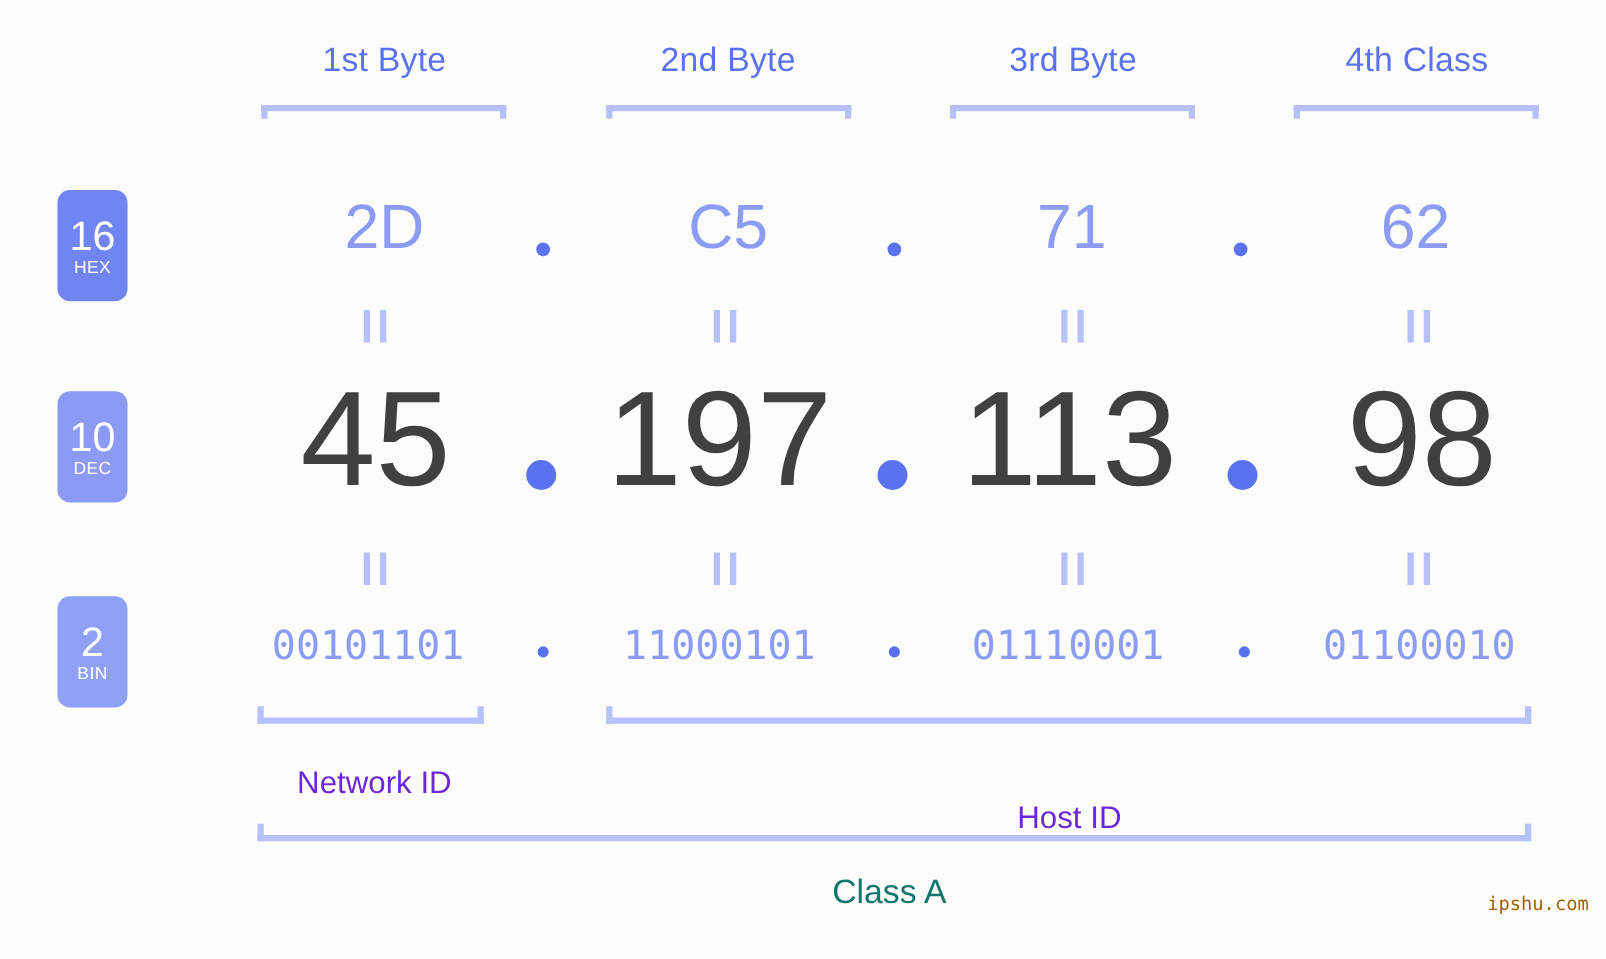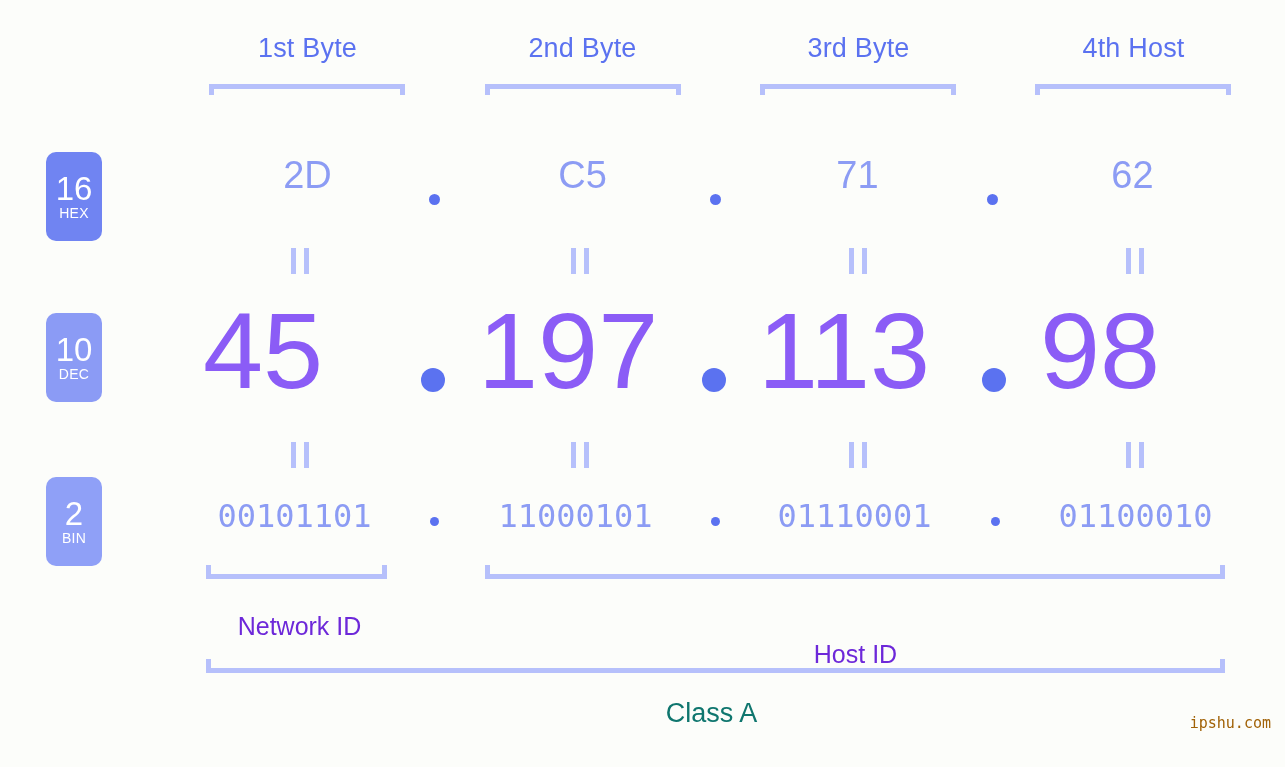--- a/index.html
+++ b/index.html
@@ -78,40 +78,41 @@
     letter-spacing: 0.3px;
   }
   .badge-hex { top: 152px; height: 89px; background: #7084f2; }
   .badge-dec { top: 313px; height: 89px; background: #8b9bf5; }
   .badge-bin { top: 477px; height: 89px; background: #8fa0f7; }
 
   
   .hexval {
     position: absolute;
     top: 156px;
-    font-size: 38px;
+    font-size: 50px;
     color: #8c9cf4;
     text-align: center;
     white-space: nowrap;
     line-height: 1;
   }
   .hexdot {
     position: absolute;
     top: 194px;
     width: 11px;
     height: 11px;
     border-radius: 50%;
     background: #5b72f0;
   }
 
   .decval {
     position: absolute;
     top: 297px;
     font-size: 108px;
-    color: #8b5cf6;
+    color: #404040;
+    text-align: center;
     white-space: nowrap;
     line-height: 1;
   }
   .decdot {
     position: absolute;
     top: 368px;
     width: 24px;
     height: 24px;
     border-radius: 50%;
     background: #5b72f0;
@@ -183,21 +184,21 @@
   }
 </style>
 </head>
 <body>
 
 <div class="stage">
 
   <div class="byte-label" style="left:210px;width:195px;">1st Byte</div>
   <div class="byte-label" style="left:485px;width:195px;">2nd Byte</div>
   <div class="byte-label" style="left:761px;width:195px;">3rd Byte</div>
-  <div class="byte-label" style="left:1036px;width:195px;">4th Host</div>
+  <div class="byte-label" style="left:1036px;width:195px;">4th Class</div>
 
   <div class="bracket-down" style="left:209px;top:84px;width:196px;"></div>
   <div class="bracket-down" style="left:485px;top:84px;width:196px;"></div>
   <div class="bracket-down" style="left:760px;top:84px;width:196px;"></div>
   <div class="bracket-down" style="left:1035px;top:84px;width:196px;"></div>
 
   <div class="badge badge-hex">
     <span class="num">16</span>
     <span class="abbr">HEX</span>
   </div>

